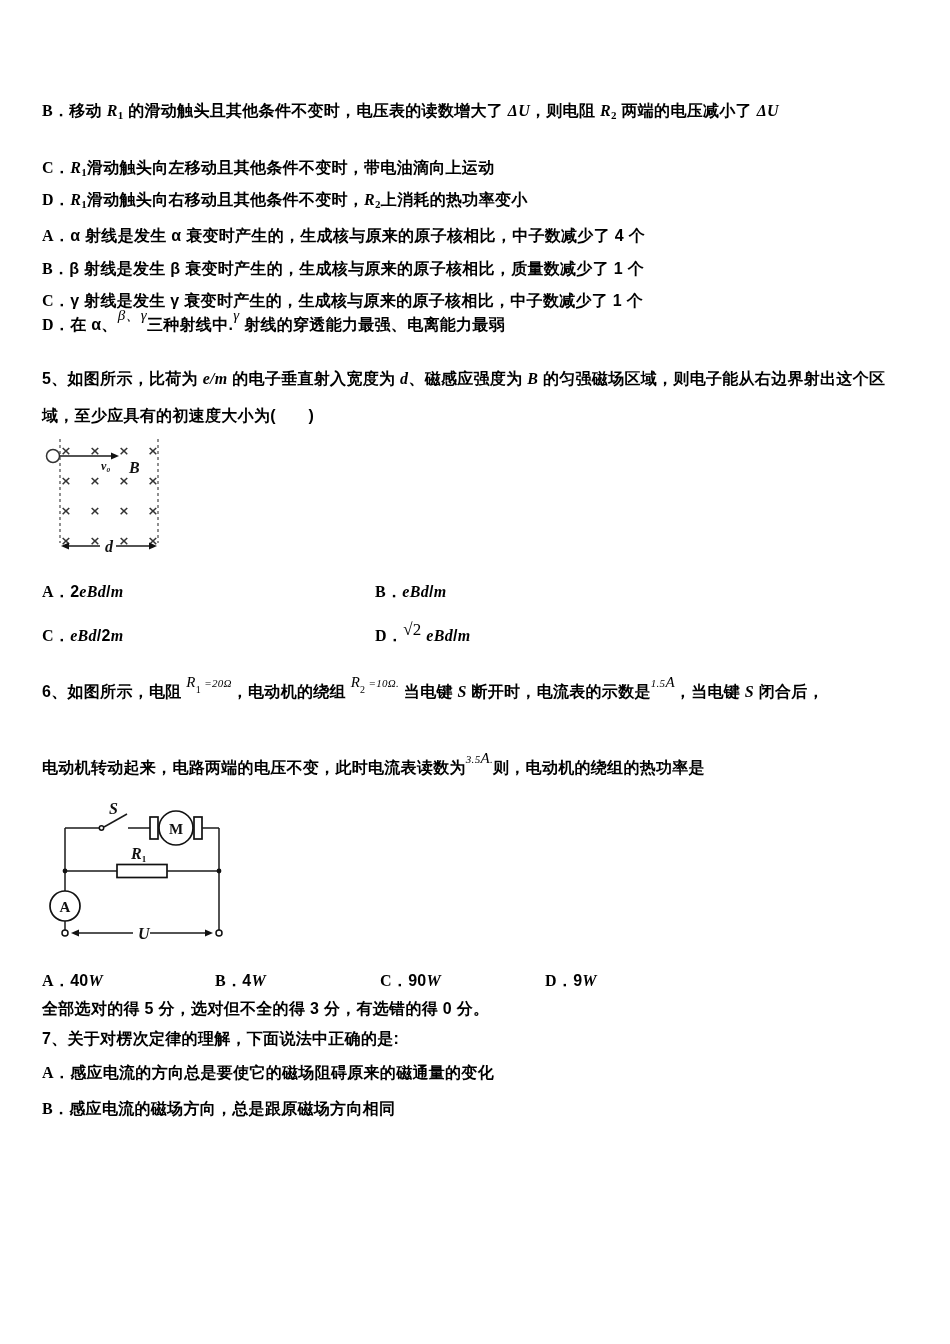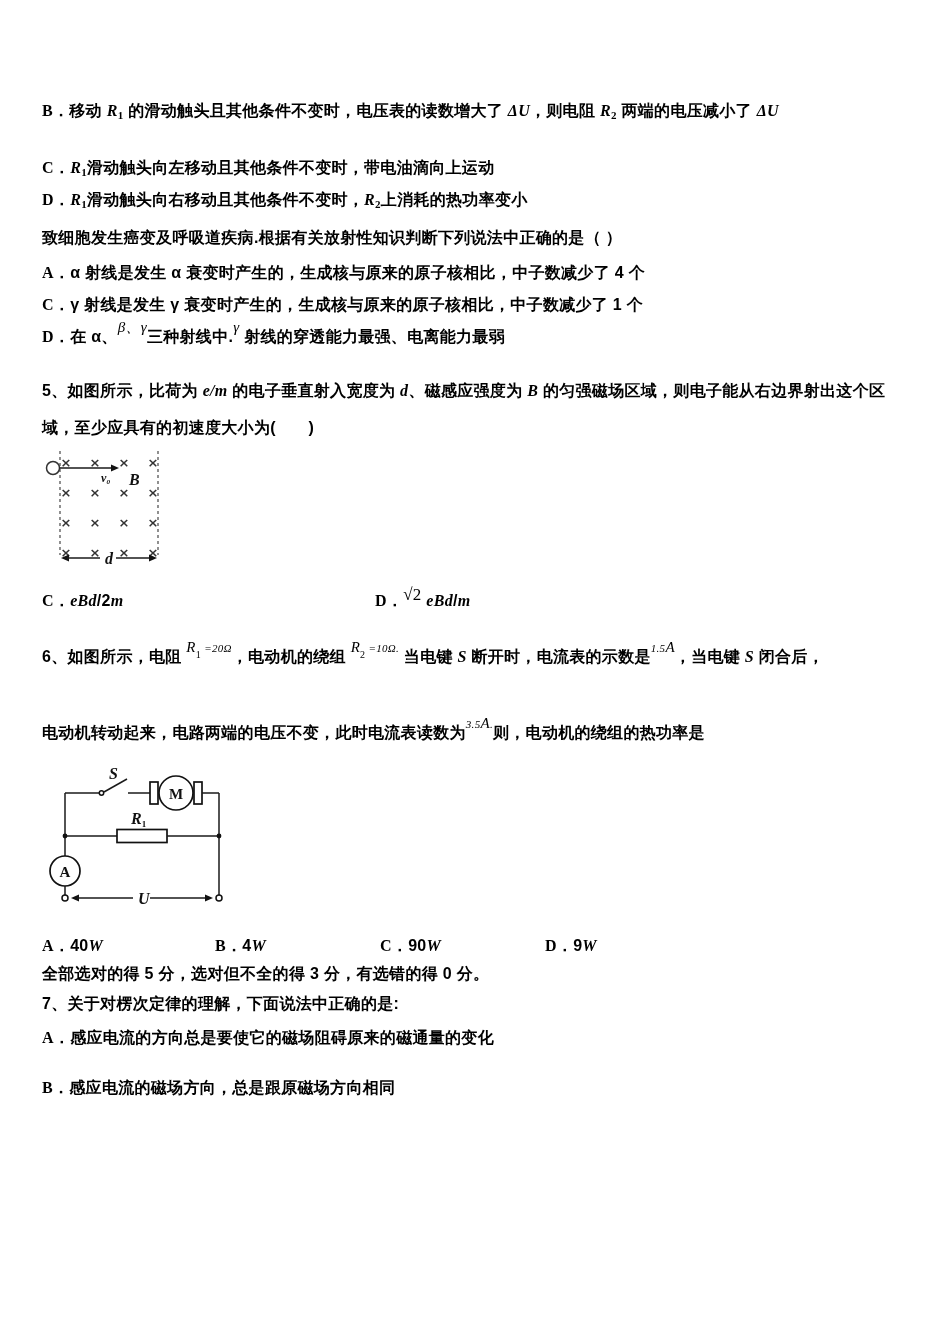--- a/index.html
+++ b/index.html
@@ -39,24 +39,24 @@
 </style>
 </head>
 <body>
 
 <div class="page">
 
   <div class="line" style="margin-top:0"><span class="seg label">B．</span><span class="seg normal">移动 </span><span class="seg math">R</span><span class="seg sub">1</span><span class="seg normal"> 的滑动触头且其他条件不变时，电压表的读数增大了 </span><span class="seg math">ΔU</span><span class="seg normal">，则电阻 </span><span class="seg math">R</span><span class="seg sub">2</span><span class="seg normal"> 两端的电压减小了 </span><span class="seg math">ΔU</span></div>
   <div class="line" style="margin-top:32px"><span class="seg label">C．</span><span class="seg math">R</span><span class="seg sub">1</span><span class="seg normal">滑动触头向左移动且其他条件不变时，带电油滴向上运动</span></div>
   <div class="line" style="margin-top:7px"><span class="seg label">D．</span><span class="seg math">R</span><span class="seg sub">1</span><span class="seg normal">滑动触头向右移动且其他条件不变时，</span><span class="seg math">R</span><span class="seg sub">2</span><span class="seg normal">上消耗的热功率变小</span></div>
 
-  <div class="line" style="margin-top:13px"><span class="seg normal">致细胞发生癌变及呼吸道疾病.根据有关放射性知识判断下列说法中正确的是（ ）</span></div>
   <div class="line" style="margin-top:11px"><span class="seg label">A．</span><span class="seg normal">α 射线是发生 α 衰变时产生的，生成核与原来的原子核相比，中子数减少了 4 个</span></div>
+  <div class="line" style="margin-top:9px"><span class="seg label">B．</span><span class="seg normal">β 射线是发生 β 衰变时产生的，生成核与原来的原子核相比，质量数减少了 1 个</span></div>
   <div class="line" style="margin-top:8px"><span class="seg label">C．</span><span class="seg normal">γ 射线是发生 γ 衰变时产生的，生成核与原来的原子核相比，中子数减少了 1 个</span></div>
-  <div class="line" style="margin-top:8px"><span class="seg label">D．</span><span class="seg normal">在 α、</span><span class="seg sup-math">β、γ</span><span class="seg normal">三种射线中.</span><span class="seg sup-math">γ</span><span class="seg normal"> 射线的穿透能力最强、电离能力最弱</span></div>
+  <div class="line" style="margin-top:0"><span class="seg label">D．</span><span class="seg normal">在 α、</span><span class="seg sup-math">β、γ</span><span class="seg normal">三种射线中.</span><span class="seg sup-math">γ</span><span class="seg normal"> 射线的穿透能力最强、电离能力最弱</span></div>
 
   <div class="line" style="margin-top:30px"><span class="seg normal">5、如图所示，比荷为 </span><span class="seg math">e/m</span><span class="seg normal"> 的电子垂直射入宽度为 </span><span class="seg math">d</span><span class="seg normal">、磁感应强度为 </span><span class="seg math">B</span><span class="seg normal"> 的匀强磁场区域，则电子能从右边界射出这个区</span></div>
   <div class="line" style="margin-top:13px"><span class="seg normal">域，至少应具有的初速度大小为(　　)</span></div>
 
   <div class="figure" style="margin-top:7px;margin-left:3px">
     <svg width="135" height="118" viewBox="0 0 135 118">
       <line class="dash" x1="15" y1="4" x2="15" y2="108"></line>
       <line class="dash" x1="113" y1="4" x2="113" y2="108"></line>
       <g class="crosses">
           <text x="21" y="20">×</text>
@@ -82,20 +82,23 @@
       <text class="mathlbl sm" x="56" y="35">v₀</text>
       <text class="mathlbl big" x="84" y="38">B</text>
       <polygon class="arr" points="16,111 24,107.5 24,114.5"></polygon>
       <line class="wire" x1="22" y1="111" x2="55" y2="111"></line>
       <line class="wire" x1="71" y1="111" x2="106" y2="111"></line>
       <polygon class="arr" points="112,111 104,107.5 104,114.5"></polygon>
       <text class="mathlbl big" x="60" y="117">d</text>
     </svg>
   </div>
 
+  <div class="line" style="margin-top:23px">
+    <span class="opt-col seg-host"><span class="seg label">A．</span><span class="seg normal">2</span><span class="seg math">eBd</span><span class="seg normal">/</span><span class="seg math">m</span></span><span class="seg-host"><span class="seg label">B．</span><span class="seg math">eBd</span><span class="seg normal">/</span><span class="seg math">m</span></span>
+  </div>
   <div class="line" style="margin-top:20px">
     <span class="opt-col seg-host"><span class="seg label">C．</span><span class="seg math">eBd</span><span class="seg normal">/2</span><span class="seg math">m</span></span><span class="seg-host"><span class="seg label">D．</span><span class="seg radical">√2</span><span class="seg normal"> </span><span class="seg math">eBd</span><span class="seg normal">/</span><span class="seg math">m</span></span>
   </div>
 
   <div class="line" style="margin-top:32px"><span class="seg normal">6、如图所示，电阻 </span><span class="seg sup-math">R</span><span class="seg sup-sub">1</span><span class="seg sup"> =20Ω</span><span class="seg normal">，电动机的绕组 </span><span class="seg sup-math">R</span><span class="seg sup-sub">2</span><span class="seg sup"> =10Ω.</span><span class="seg normal"> 当电键 </span><span class="seg math">S</span><span class="seg normal"> 断开时，电流表的示数是</span><span class="seg sup">1.5</span><span class="seg sup-math">A</span><span class="seg normal">，当电键 </span><span class="seg math">S</span><span class="seg normal"> 闭合后，</span></div>
   <div class="line" style="margin-top:50px"><span class="seg normal">电动机转动起来，电路两端的电压不变，此时电流表读数为</span><span class="seg sup">3.5</span><span class="seg sup-math">A</span><span class="seg sup">.</span><span class="seg normal">则，电动机的绕组的热功率是</span></div>
 
   <div class="figure" style="margin-top:22px;margin-left:5px">
     <svg width="185" height="145" viewBox="0 0 185 145">
       <line class="wire" x1="18" y1="25" x2="52" y2="25"></line>
@@ -130,15 +133,15 @@
   </div>
 
   <div class="line" style="margin-top:17px">
     <span class="opt-col4a seg-host"><span class="seg label">A．</span><span class="seg normal">40</span><span class="seg math">W</span></span><span class="opt-col4 seg-host"><span class="seg label">B．</span><span class="seg normal">4</span><span class="seg math">W</span></span><span class="opt-col4 seg-host"><span class="seg label">C．</span><span class="seg normal">90</span><span class="seg math">W</span></span><span class="seg-host"><span class="seg label">D．</span><span class="seg normal">9</span><span class="seg math">W</span></span>
   </div>
 
   <div class="line" style="margin-top:4px"><span class="seg normal">全部选对的得 5 分，选对但不全的得 3 分，有选错的得 0 分。</span></div>
 
   <div class="line" style="margin-top:6px"><span class="seg normal">7、关于对楞次定律的理解，下面说法中正确的是:</span></div>
   <div class="line" style="margin-top:10px"><span class="seg label">A．</span><span class="seg normal">感应电流的方向总是要使它的磁场阻碍原来的磁通量的变化</span></div>
-  <div class="line" style="margin-top:26px"><span class="seg label">B．</span><span class="seg normal">感应电流的磁场方向，总是跟原磁场方向相同</span></div>
+  <div class="line" style="margin-top:12px"><span class="seg label">B．</span><span class="seg normal">感应电流的磁场方向，总是跟原磁场方向相同</span></div>
 
 </div>
 
 </body></html>

